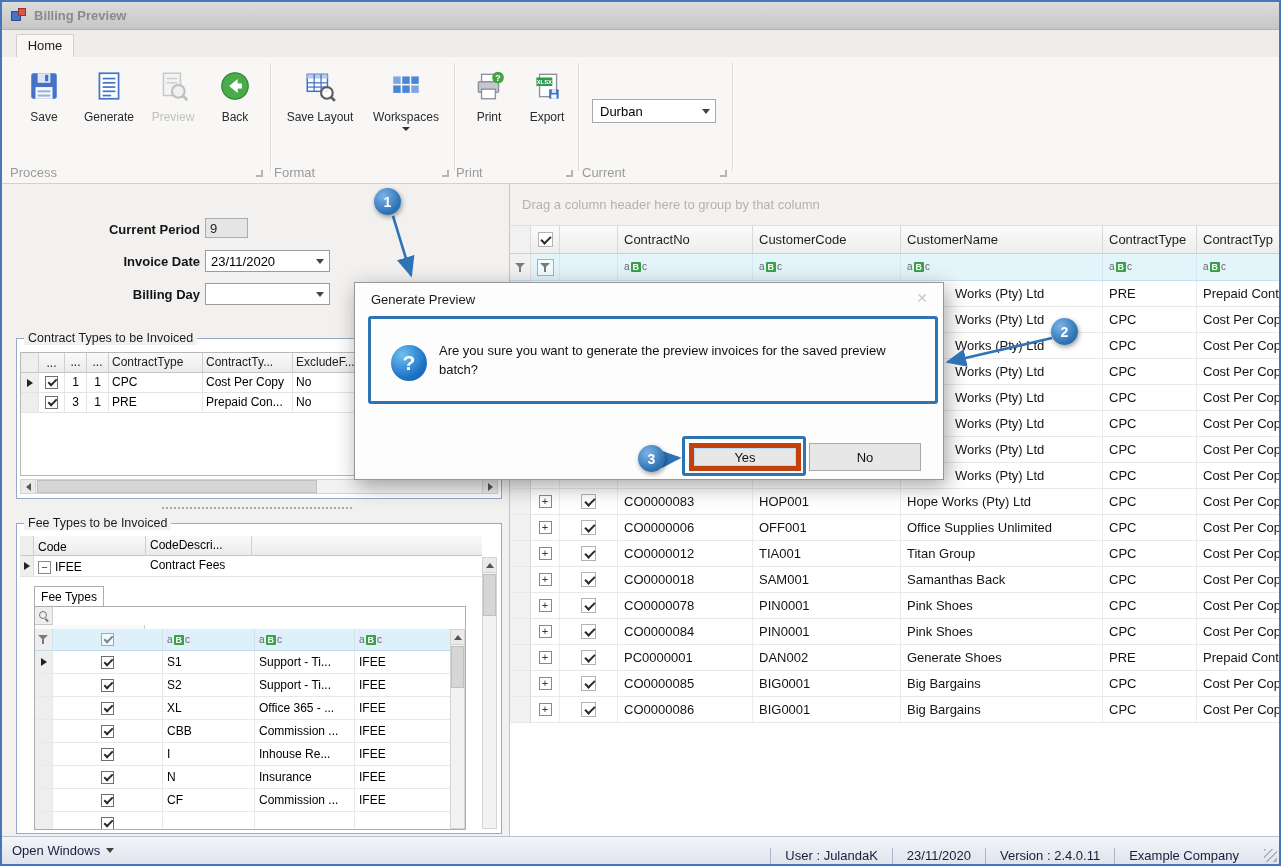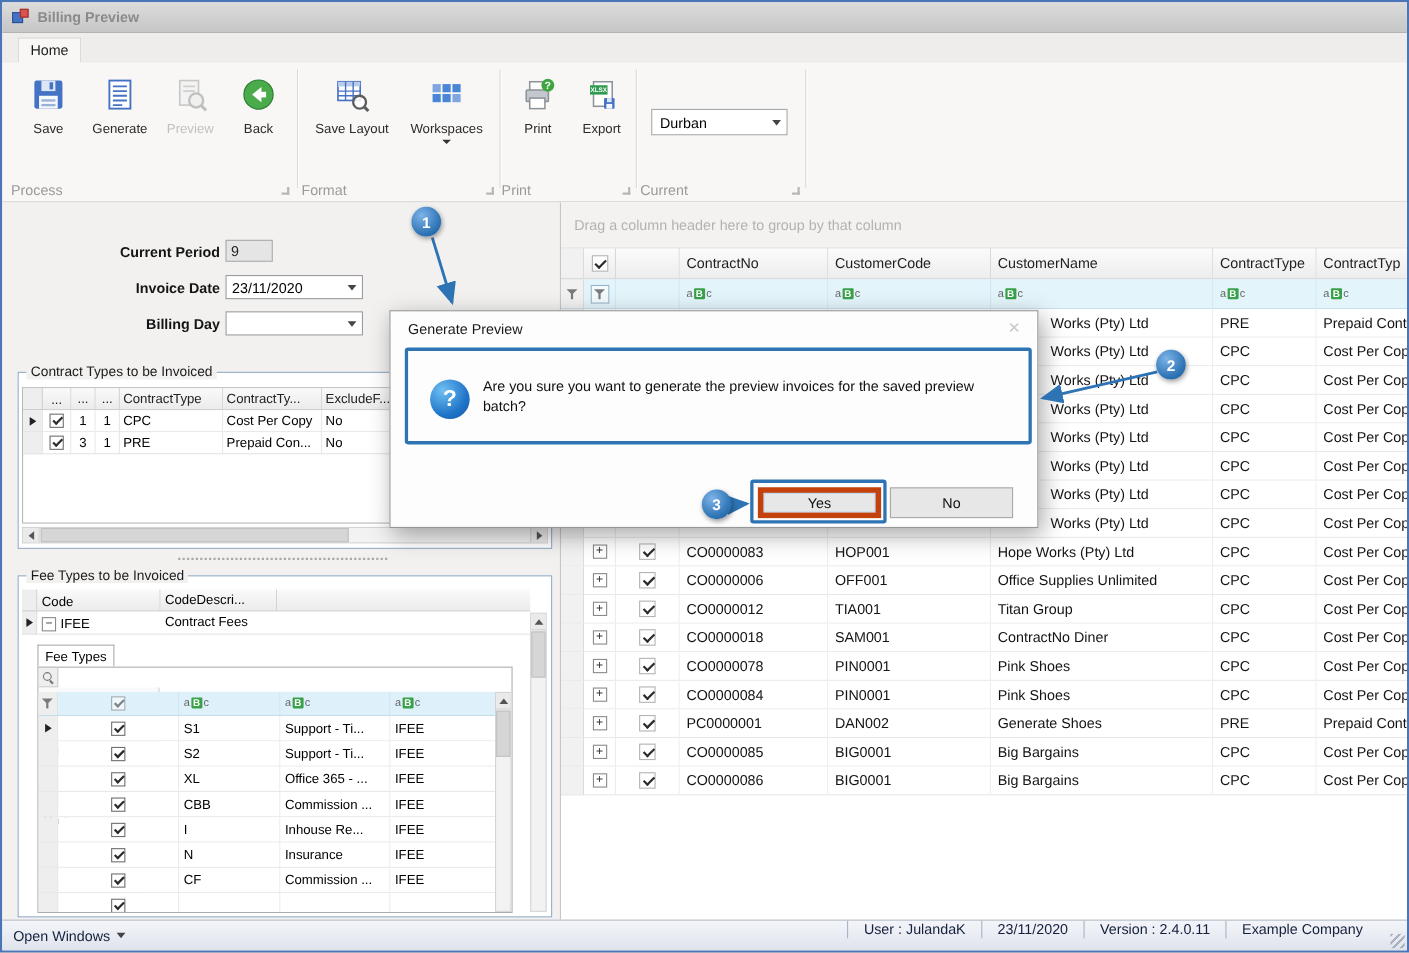--- a/index.html
+++ b/index.html
@@ -181,21 +181,21 @@
   .ann-circle { position:absolute; width:27px; height:27px; border-radius:50%; color:#fff; font-weight:bold; font-size:14px;
     display:flex; align-items:center; justify-content:center; z-index:60;
     background:radial-gradient(circle at 35% 30%, #7db3e8, #2e74b5 65%, #1f5a94); box-shadow:1px 2px 5px rgba(0,0,0,.4); }
   .c1 { left:372px; top:186px; } .c2 { left:1049px; top:316px; } .c3 { left:636px; top:443px; }
 
   
   .statusbar { position:absolute; left:0; right:0; bottom:0; height:28px;
     background:linear-gradient(#f3f5f9,#dfe3ec); border-top:1px solid #b7bfcc;
     font-size:13px; color:#14203c; display:flex; align-items:center; z-index:20; }
   .sb-left { display:flex; align-items:center; gap:6px; padding-left:10px; }
-  .sb-right { position:absolute; right:26px; top:0; height:100%; display:flex; align-items:flex-start; }
+  .sb-right { position:absolute; right:26px; top:0; height:100%; display:flex; align-items:flex-end; }
   .sb-item { padding:0 14px; border-left:1px solid #a9b4c6; height:16px; line-height:16px; }
   .sb-grip { position:absolute; right:2px; bottom:2px; width:13px; height:13px;
     background:repeating-linear-gradient(135deg, #a7b1c0 0 2px, transparent 2px 5px); }
 </style>
 </head>
 <body>
 
 <div id="app">
 
   <div class="titlebar">
@@ -525,21 +525,21 @@
           <div class="rg-row">
             <div class="c rg-ind"></div>
             <div class="c rg-exp">
               <span class="exp plus"></span>
             </div>
             <div class="c rg-cb">
               <span class="cbL checked"></span>
             </div>
             <div class="c rg-no">CO0000018</div>
             <div class="c rg-code">SAM001</div>
-            <div class="c rg-name">ContractNo Diner</div>
+            <div class="c rg-name">Samanthas Back</div>
             <div class="c rg-type">CPC</div>
             <div class="c rg-tdesc">Cost Per Cop</div>
           </div>
           <div class="rg-row">
             <div class="c rg-ind"></div>
             <div class="c rg-exp">
               <span class="exp plus"></span>
             </div>
             <div class="c rg-cb">
               <span class="cbL checked"></span>

